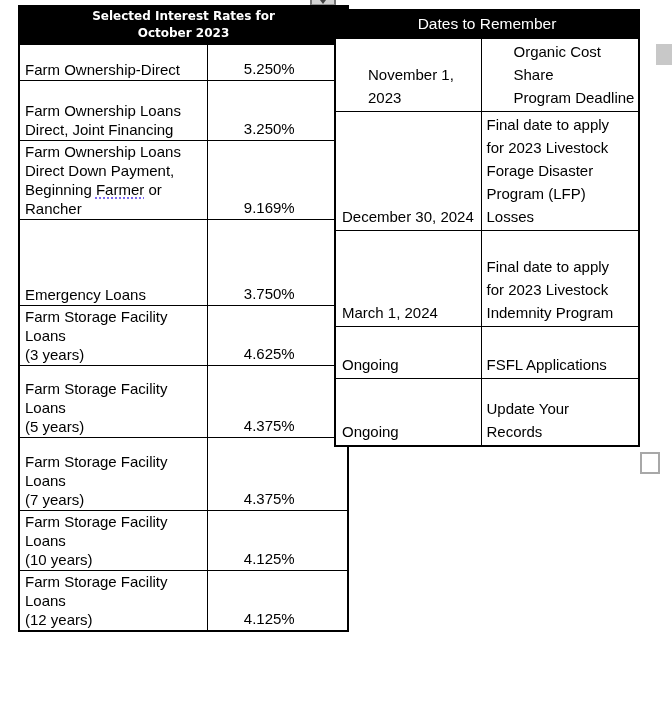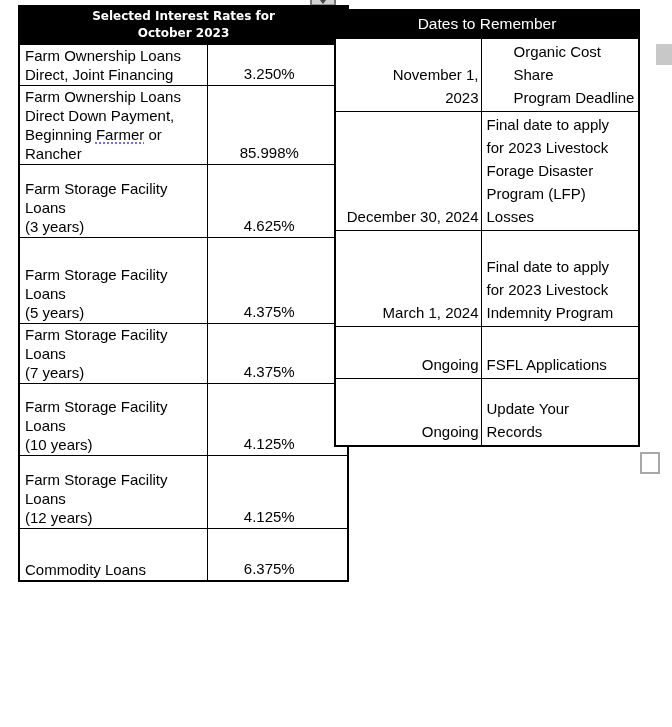--- a/index.html
+++ b/index.html
@@ -57,21 +57,21 @@
   .dates-table td { border: 1.2px solid #000; vertical-align: bottom; font-size: 15px; line-height: 23px; color: #000; }
   .dates-table th.hdr {
     background: #000; color: #fff;
     height: 28px;
     font-weight: normal; font-size: 15.5px;
     text-align: center; vertical-align: middle;
     border: 1.2px solid #000;
   }
   .dates-table col.c-date  { width: 146px; }
   .dates-table col.c-event { width: 158px; }
-  .dates-table td.date  { padding: 1px 2px 2px 6px; white-space: pre-line; text-align: right; }
+  .dates-table td.date  { padding: 1px 2px 2px 6px; white-space: pre-line; }
   .dates-table td.event { padding: 1px 2px 2px 5px; white-space: pre-line; }
   .dates-table tbody tr:nth-child(1) td { height: 70px; padding-left: 32px; }
   .dates-table tbody tr:nth-child(2) td { height: 114px; }
   .dates-table tbody tr:nth-child(3) td { height: 96px; }
   .dates-table tbody tr:nth-child(4) td { height: 52px; }
   .dates-table tbody tr:nth-child(5) td { height: 68px; }
 
   
   .top-btn {
     position: absolute; left: 310px; top: 0; width: 26px; height: 6px;
@@ -106,30 +106,38 @@
       <col class="c-rate">
     </colgroup>
   <thead>
     <tr>
       <th class="hdr" colspan="2">Selected Interest Rates for
 October 2023</th>
     </tr>
   </thead>
   <tbody>
     <tr>
+      <td class="lbl">Farm Ownership-Direct</td>
+      <td class="rate">5.250%</td>
+    </tr>
+    <tr>
       <td class="lbl">Farm Ownership Loans
 Direct, Joint Financing</td>
       <td class="rate">3.250%</td>
     </tr>
     <tr>
       <td class="lbl"><span>Farm Ownership Loans
 Direct Down Payment,
 Beginning </span><span class="squiggle">Farmer</span><span> or
 Rancher</span></td>
-      <td class="rate">85.998%</td>
+      <td class="rate">9.169%</td>
+    </tr>
+    <tr>
+      <td class="lbl">Emergency Loans</td>
+      <td class="rate">3.750%</td>
     </tr>
     <tr>
       <td class="lbl">Farm Storage Facility
 Loans
 (3 years)</td>
       <td class="rate">4.625%</td>
     </tr>
     <tr>
       <td class="lbl">Farm Storage Facility
 Loans
@@ -146,24 +154,20 @@
       <td class="lbl">Farm Storage Facility
 Loans
 (10 years)</td>
       <td class="rate">4.125%</td>
     </tr>
     <tr>
       <td class="lbl">Farm Storage Facility
 Loans
 (12 years)</td>
       <td class="rate">4.125%</td>
-    </tr>
-    <tr>
-      <td class="lbl">Commodity Loans</td>
-      <td class="rate">6.375%</td>
     </tr>
   </tbody>
 </table>
 
 <table class="dates-table">
   <colgroup>
       <col class="c-date">
       <col class="c-event">
     </colgroup>
   <thead>

